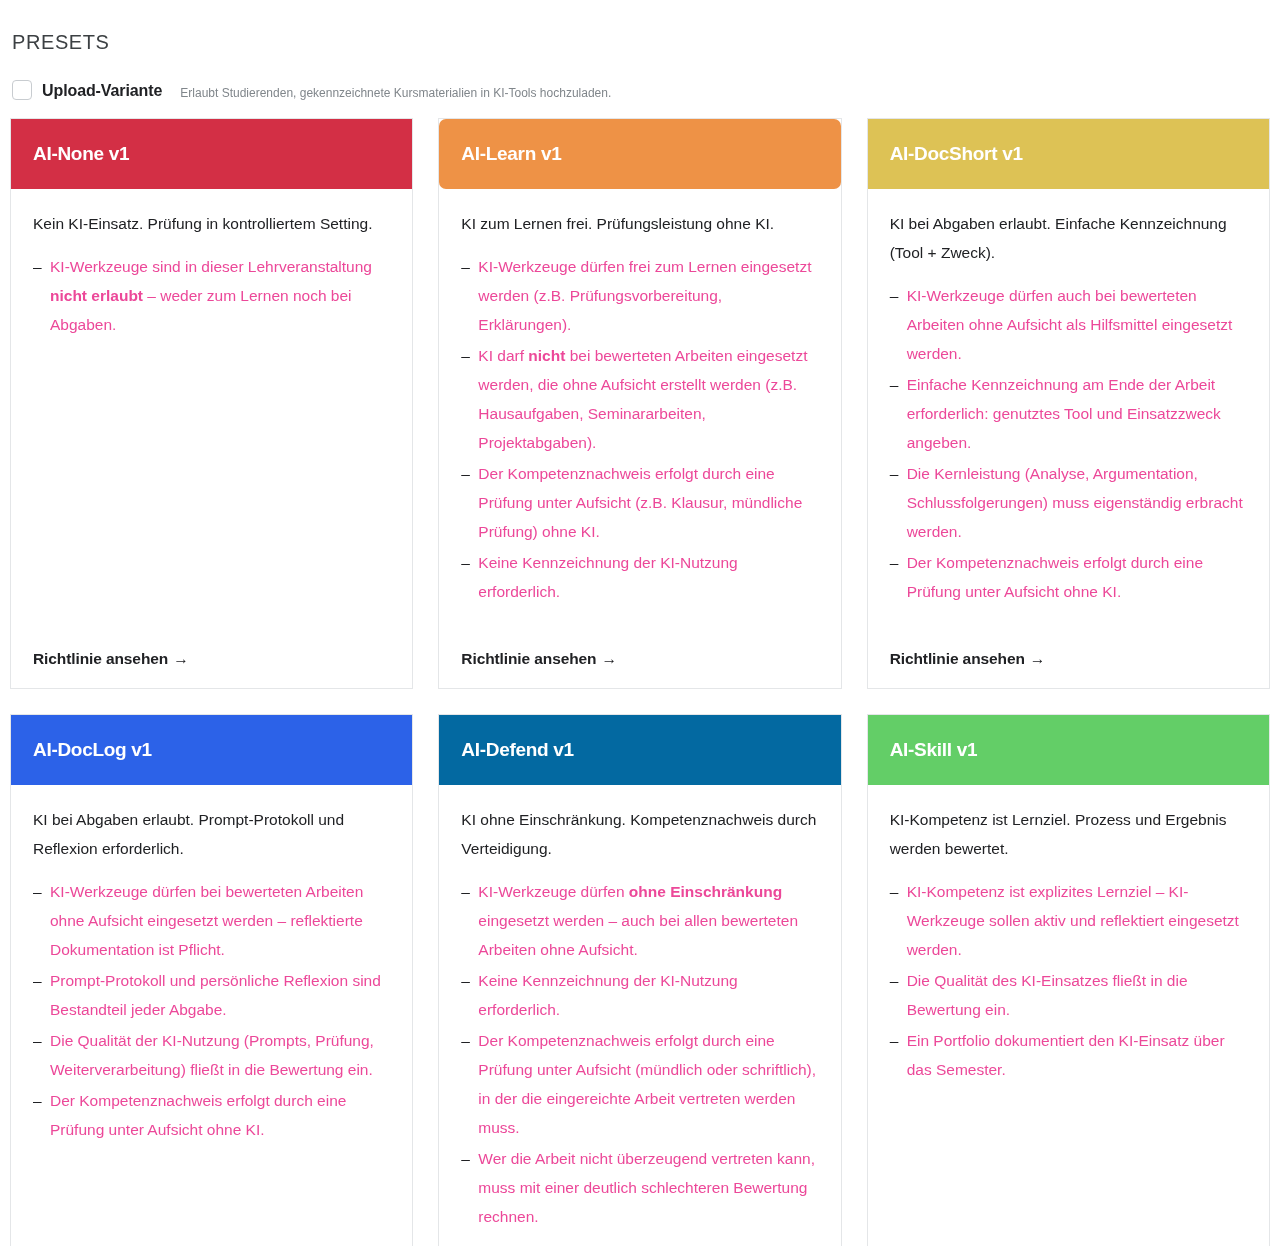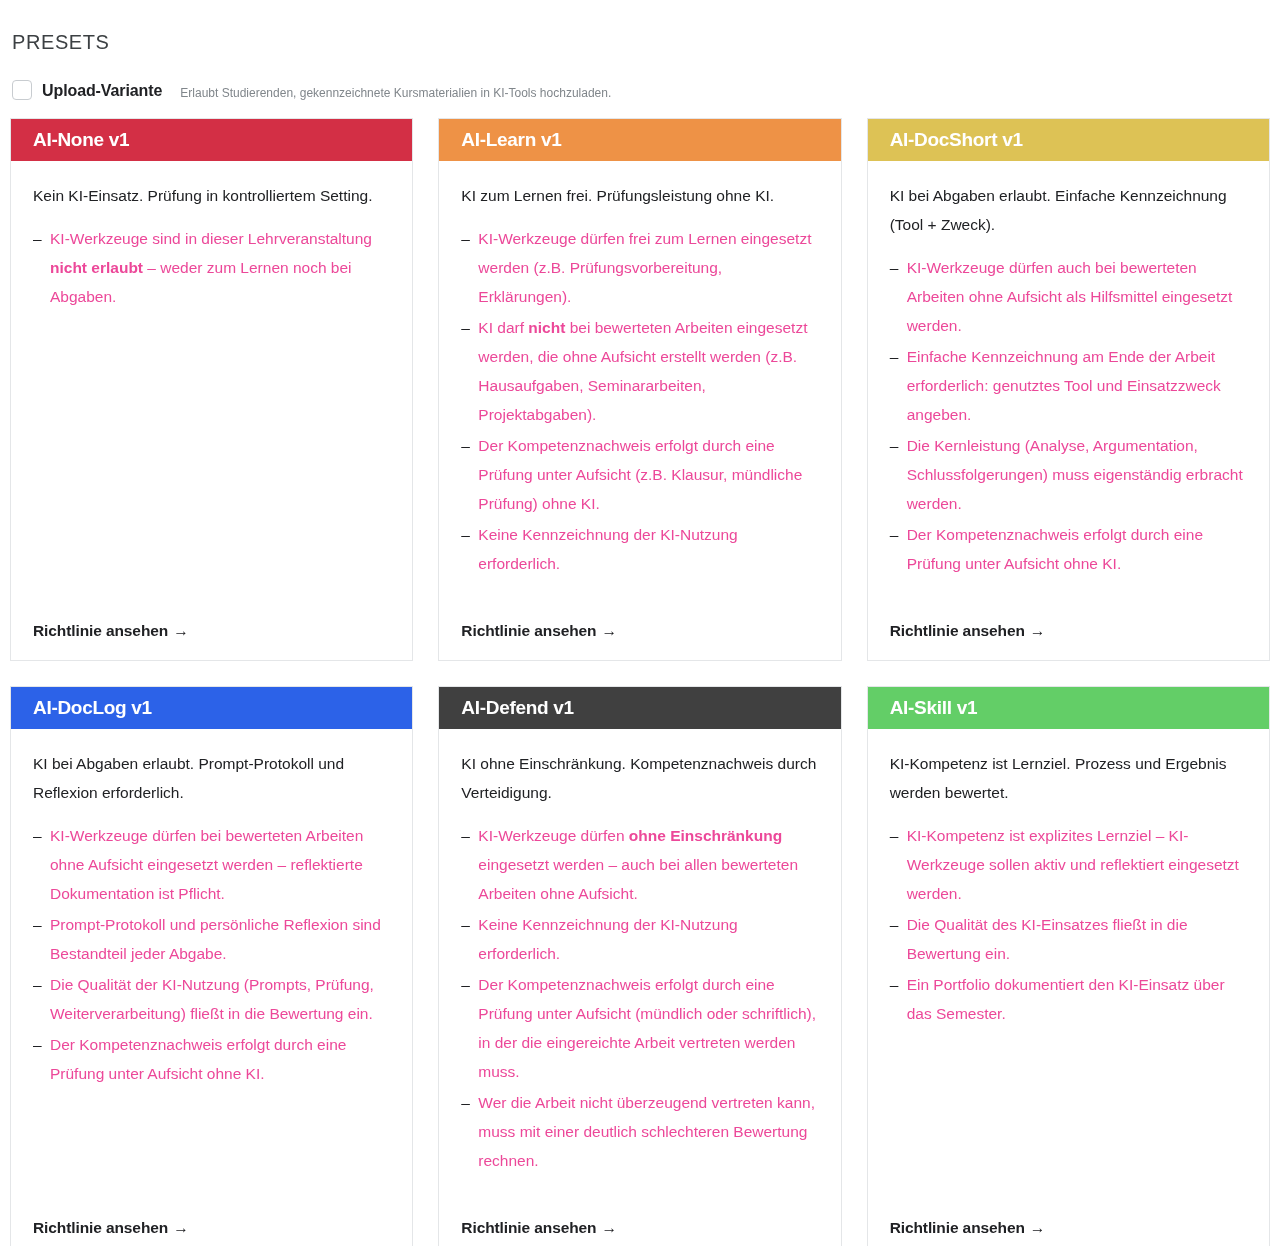--- a/index.html
+++ b/index.html
@@ -71,21 +71,21 @@
 
   .card {
     border: 1px solid #e4e6e8;
     background: #ffffff;
     display: flex;
     flex-direction: column;
     min-height: 540px;
   }
 
   .card-header {
-    height: 42px;
+    height: 70px;
     display: flex;
     align-items: center;
     padding: 0 22px;
   }
   .card-header .title {
     color: #ffffff;
     font-size: 19px;
     font-weight: 700;
     letter-spacing: -0.3px;
   }
@@ -163,21 +163,21 @@
         </div>
         <div class="card-body">
           <p class="summary">Kein KI-Einsatz. Prüfung in kontrolliertem Setting.</p>
           <ul class="rules">
             <li>KI-Werkzeuge sind in dieser Lehrveranstaltung <b>nicht erlaubt</b> – weder zum Lernen noch bei Abgaben.</li>
           </ul>
         </div>
         <div class="card-footer"><a class="policy-link"><span>Richtlinie ansehen</span><span class="arrow">→</span></a></div>
       </div>
       <div class="card">
-        <div class="card-header" style="background: rgb(238, 146, 70);">
+        <div class="card-header" style="background: rgb(238, 146, 70); border-radius: 7px;">
           <span class="title">AI-Learn v1</span>
         </div>
         <div class="card-body">
           <p class="summary">KI zum Lernen frei. Prüfungsleistung ohne KI.</p>
           <ul class="rules">
             <li>KI-Werkzeuge dürfen frei zum Lernen eingesetzt werden (z.B. Prüfungsvorbereitung, Erklärungen).</li>
             <li>KI darf <b>nicht</b> bei bewerteten Arbeiten eingesetzt werden, die ohne Aufsicht erstellt werden (z.B. Hausaufgaben, Seminararbeiten, Projektabgaben).</li>
             <li>Der Kompetenznachweis erfolgt durch eine Prüfung unter Aufsicht (z.B. Klausur, mündliche Prüfung) ohne KI.</li>
             <li>Keine Kennzeichnung der KI-Nutzung erforderlich.</li>
           </ul>
@@ -208,21 +208,21 @@
           <ul class="rules">
             <li>KI-Werkzeuge dürfen bei bewerteten Arbeiten ohne Aufsicht eingesetzt werden – reflektierte Dokumentation ist Pflicht.</li>
             <li>Prompt-Protokoll und persönliche Reflexion sind Bestandteil jeder Abgabe.</li>
             <li>Die Qualität der KI-Nutzung (Prompts, Prüfung, Weiterverarbeitung) fließt in die Bewertung ein.</li>
             <li>Der Kompetenznachweis erfolgt durch eine Prüfung unter Aufsicht ohne KI.</li>
           </ul>
         </div>
         <div class="card-footer"><a class="policy-link"><span>Richtlinie ansehen</span><span class="arrow">→</span></a></div>
       </div>
       <div class="card">
-        <div class="card-header" style="background: #404040;">
+        <div class="card-header" style="background: #0369a1;">
           <span class="title">AI-Defend v1</span>
         </div>
         <div class="card-body">
           <p class="summary">KI ohne Einschränkung. Kompetenznachweis durch Verteidigung.</p>
           <ul class="rules">
             <li>KI-Werkzeuge dürfen <b>ohne Einschränkung</b> eingesetzt werden – auch bei allen bewerteten Arbeiten ohne Aufsicht.</li>
             <li>Keine Kennzeichnung der KI-Nutzung erforderlich.</li>
             <li>Der Kompetenznachweis erfolgt durch eine Prüfung unter Aufsicht (mündlich oder schriftlich), in der die eingereichte Arbeit vertreten werden muss.</li>
             <li>Wer die Arbeit nicht überzeugend vertreten kann, muss mit einer deutlich schlechteren Bewertung rechnen.</li>
           </ul>

